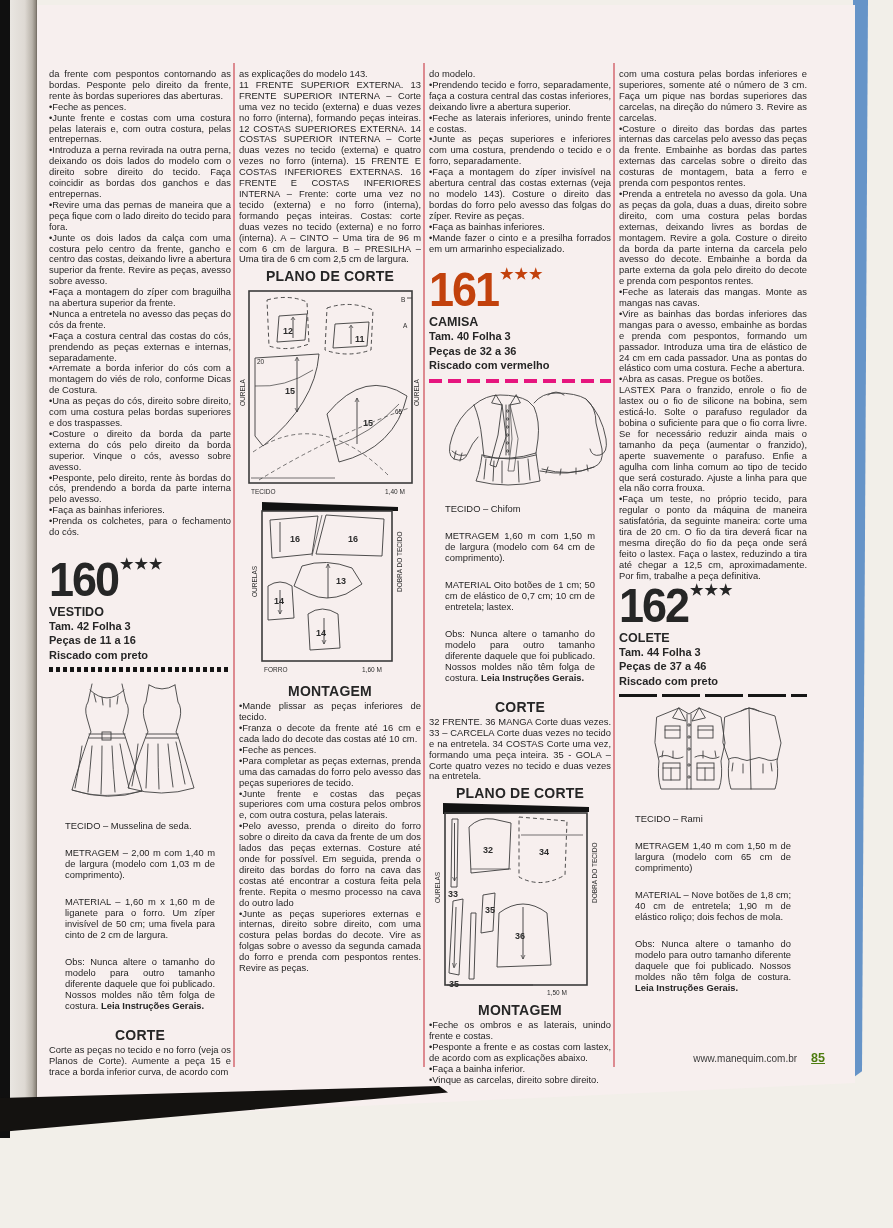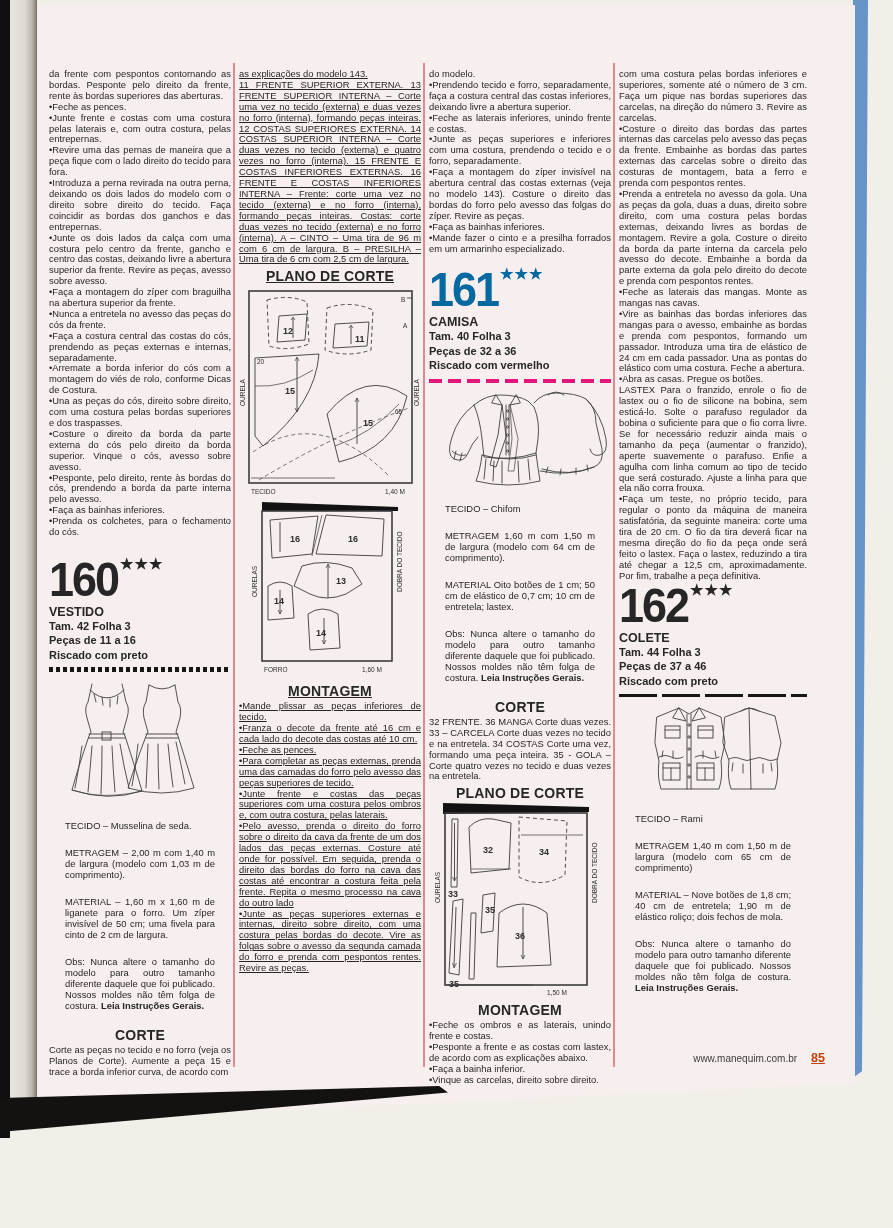--- a/index.html
+++ b/index.html
@@ -25,59 +25,59 @@
     clip-path:polygon(0 26%,98% 0,100% 14%,0 100%);}
   .vrule{position:absolute;top:58px;width:2px;height:1004px;background:#dd8a90;}
   .col{position:absolute;top:64px;}
   .bodytext{font-size:9.4px;line-height:10.9px;text-align:justify;margin:0;}
   .heading-center{font-size:14px;font-weight:bold;text-align:center;margin:3px 0 2px 0;letter-spacing:.2px;}
   .model-head{line-height:1;}
   .model-num{font-size:45px;font-weight:bold;letter-spacing:-2px;display:inline-block;transform:scaleY(1.05);}
   .model-stars{font-size:15px;font-weight:bold;vertical-align:26px;letter-spacing:1px;margin-left:2px;}
   .model-name{font-size:12.5px;font-weight:bold;margin-top:3px;}
   .model-meta{font-size:11px;font-weight:bold;line-height:14.5px;}
-  .magenta{color:#0369a1;}
+  .magenta{color:#c2410c;}
   .rule-dots{height:5px;margin:5px 0 4px 0;
     background:repeating-linear-gradient(90deg,#161616 0 4px,transparent 4px 7px);}
   .rule-dash-magenta{height:4px;margin:6px 0 4px 0;
     background:repeating-linear-gradient(90deg,#e6157e 0 13px,transparent 13px 19px);}
   .rule-dash-black{height:3px;margin:6px 0 4px 0;
     background:repeating-linear-gradient(90deg,#161616 0 38px,transparent 38px 43px);}
   .info{font-size:9.4px;line-height:11px;text-align:justify;margin:16px;}
   .bold{font-weight:bold;}
   .illus{display:block;margin:2px auto;}
   .diag{display:block;margin:2px auto;}
   .diag path,.diag rect,.diag line,.diag polyline,.diag circle{fill:none;stroke:#3b3b3b;stroke-width:.9;}
   .diag .frame{stroke-width:1.6;}
   .diag .dash{stroke-dasharray:4 3;}
   .diag .fine{stroke-width:.7;}
   .diag text{font-family:"Liberation Sans",sans-serif;font-size:9px;font-weight:bold;fill:#2c2c2c;stroke:none;}
   .diag text.small{font-size:6.5px;font-weight:normal;}
   .diag .wedge{fill:#121212;stroke:none;}
   .footer{position:absolute;left:582px;top:1046px;width:206px;font-size:10px;color:#3c3c3c;text-align:right;}
-  .footer .pg{font-size:12.5px;font-weight:bold;color:#c2410c;margin-left:14px;text-decoration:underline;}
+  .footer .pg{font-size:12.5px;font-weight:bold;color:#4d7c0f;margin-left:14px;text-decoration:underline;}
 </style>
 </head>
 <body>
 
 <div class="edge-black"></div>
 <div class="page-curl"></div>
 <div class="edge-blue"></div>
 
 <div class="page">
   <div class="vrule" style="left:196px;"></div>
   <div class="vrule" style="left:386px;"></div>
   <div class="vrule" style="left:576px;"></div>
 
   <div class="col" style="left:12px;width:182px;">
     <p class="bodytext">da frente com pespontos contornando as bordas. Pesponte pelo direito da frente, rente às bordas superiores das aberturas.</p>
     <p class="bodytext">•Feche as pences.</p>
     <p class="bodytext">•Junte frente e costas com uma costura pelas laterais e, com outra costura, pelas entrepernas.</p>
+    <p class="bodytext">•Introduza a perna revirada na outra perna, deixando os dois lados do modelo com o direito sobre direito do tecido. Faça coincidir as bordas dos ganchos e das entrepernas.</p>
     <p class="bodytext">•Revire uma das pernas de maneira que a peça fique com o lado direito do tecido para fora.</p>
-    <p class="bodytext">•Introduza a perna revirada na outra perna, deixando os dois lados do modelo com o direito sobre direito do tecido. Faça coincidir as bordas dos ganchos e das entrepernas.</p>
     <p class="bodytext">•Junte os dois lados da calça com uma costura pelo centro da frente, gancho e centro das costas, deixando livre a abertura superior da frente. Revire as peças, avesso sobre avesso.</p>
     <p class="bodytext">•Faça a montagem do zíper com braguilha na abertura superior da frente.</p>
     <p class="bodytext">•Nunca a entretela no avesso das peças do cós da frente.</p>
     <p class="bodytext">•Faça a costura central das costas do cós, prendendo as peças externas e internas, separadamente.</p>
     <p class="bodytext">•Arremate a borda inferior do cós com a montagem do viés de rolo, conforme Dicas de Costura.</p>
     <p class="bodytext">•Una as peças do cós, direito sobre direito, com uma costura pelas bordas superiores e dos traspasses.</p>
     <p class="bodytext">•Costure o direito da borda da parte externa do cós pelo direito da borda superior. Vinque o cós, avesso sobre avesso.</p>
     <p class="bodytext">•Pesponte, pelo direito, rente às bordas do cós, prendendo a borda da parte interna pelo avesso.</p>
     <p class="bodytext">•Faça as bainhas inferiores.</p>
     <p class="bodytext">•Prenda os colchetes, para o fechamento do cós.</p>
@@ -110,21 +110,21 @@
     </svg>
 
     <p class="info">TECIDO – Musselina de seda.</p>
     <p class="info">METRAGEM – 2,00 m com 1,40 m de largura (modelo com 1,03 m de comprimento).</p>
     <p class="info">MATERIAL – 1,60 m x 1,60 m de liganete para o forro. Um zíper invisível de 50 cm; uma fivela para cinto de 2 cm de largura.</p>
     <p class="info"><span>Obs: Nunca altere o tamanho do modelo para outro tamanho diferente daquele que foi publicado. Nossos moldes não têm folga de costura. </span><span class="bold">Leia Instruções Gerais.</span></p>
     <div class="heading-center">CORTE</div>
     <p class="bodytext">Corte as peças no tecido e no forro (veja os Planos de Corte). Aumente a peça 15 e trace a borda inferior curva, de acordo com</p>
   </div>
 
-  <div class="col" style="left:202px;width:182px;text-decoration:underline;">
+  <div class="col" style="left:202px;width:182px;">
     <p class="bodytext">as explicações do modelo 143.</p>
     <p class="bodytext">11   FRENTE SUPERIOR EXTERNA. 13   FRENTE SUPERIOR INTERNA – Corte uma vez no tecido (externa) e duas vezes no forro (interna), formando peças inteiras. 12   COSTAS SUPERIORES EXTERNA. 14   COSTAS SUPERIOR INTERNA – Corte duas vezes no tecido (externa) e quatro vezes no forro (interna). 15   FRENTE E COSTAS INFERIORES EXTERNAS. 16   FRENTE E COSTAS INFERIORES INTERNA – Frente: corte uma vez no tecido (externa) e no forro (interna), formando peças inteiras. Costas: corte duas vezes no tecido (externa) e no forro (interna). A – CINTO – Uma tira de 96 m com 6 cm de largura. B – PRESILHA – Uma tira de 6 cm com 2,5 cm de largura.</p>
     <div class="heading-center">PLANO DE CORTE</div>
 
     <svg class="diag" width="182" height="214" viewBox="0 0 182 214">
       <rect class="frame" x="10" y="5" width="163" height="192"></rect>
       <text transform="rotate(-90 6 120)" x="6" y="120" class="small">OURELA</text>
       <text transform="rotate(-90 180 120)" x="180" y="120" class="small">OURELA</text>
       <text x="12" y="208" class="small">TECIDO</text>
       <text x="146" y="208" class="small">1,40 M</text>

